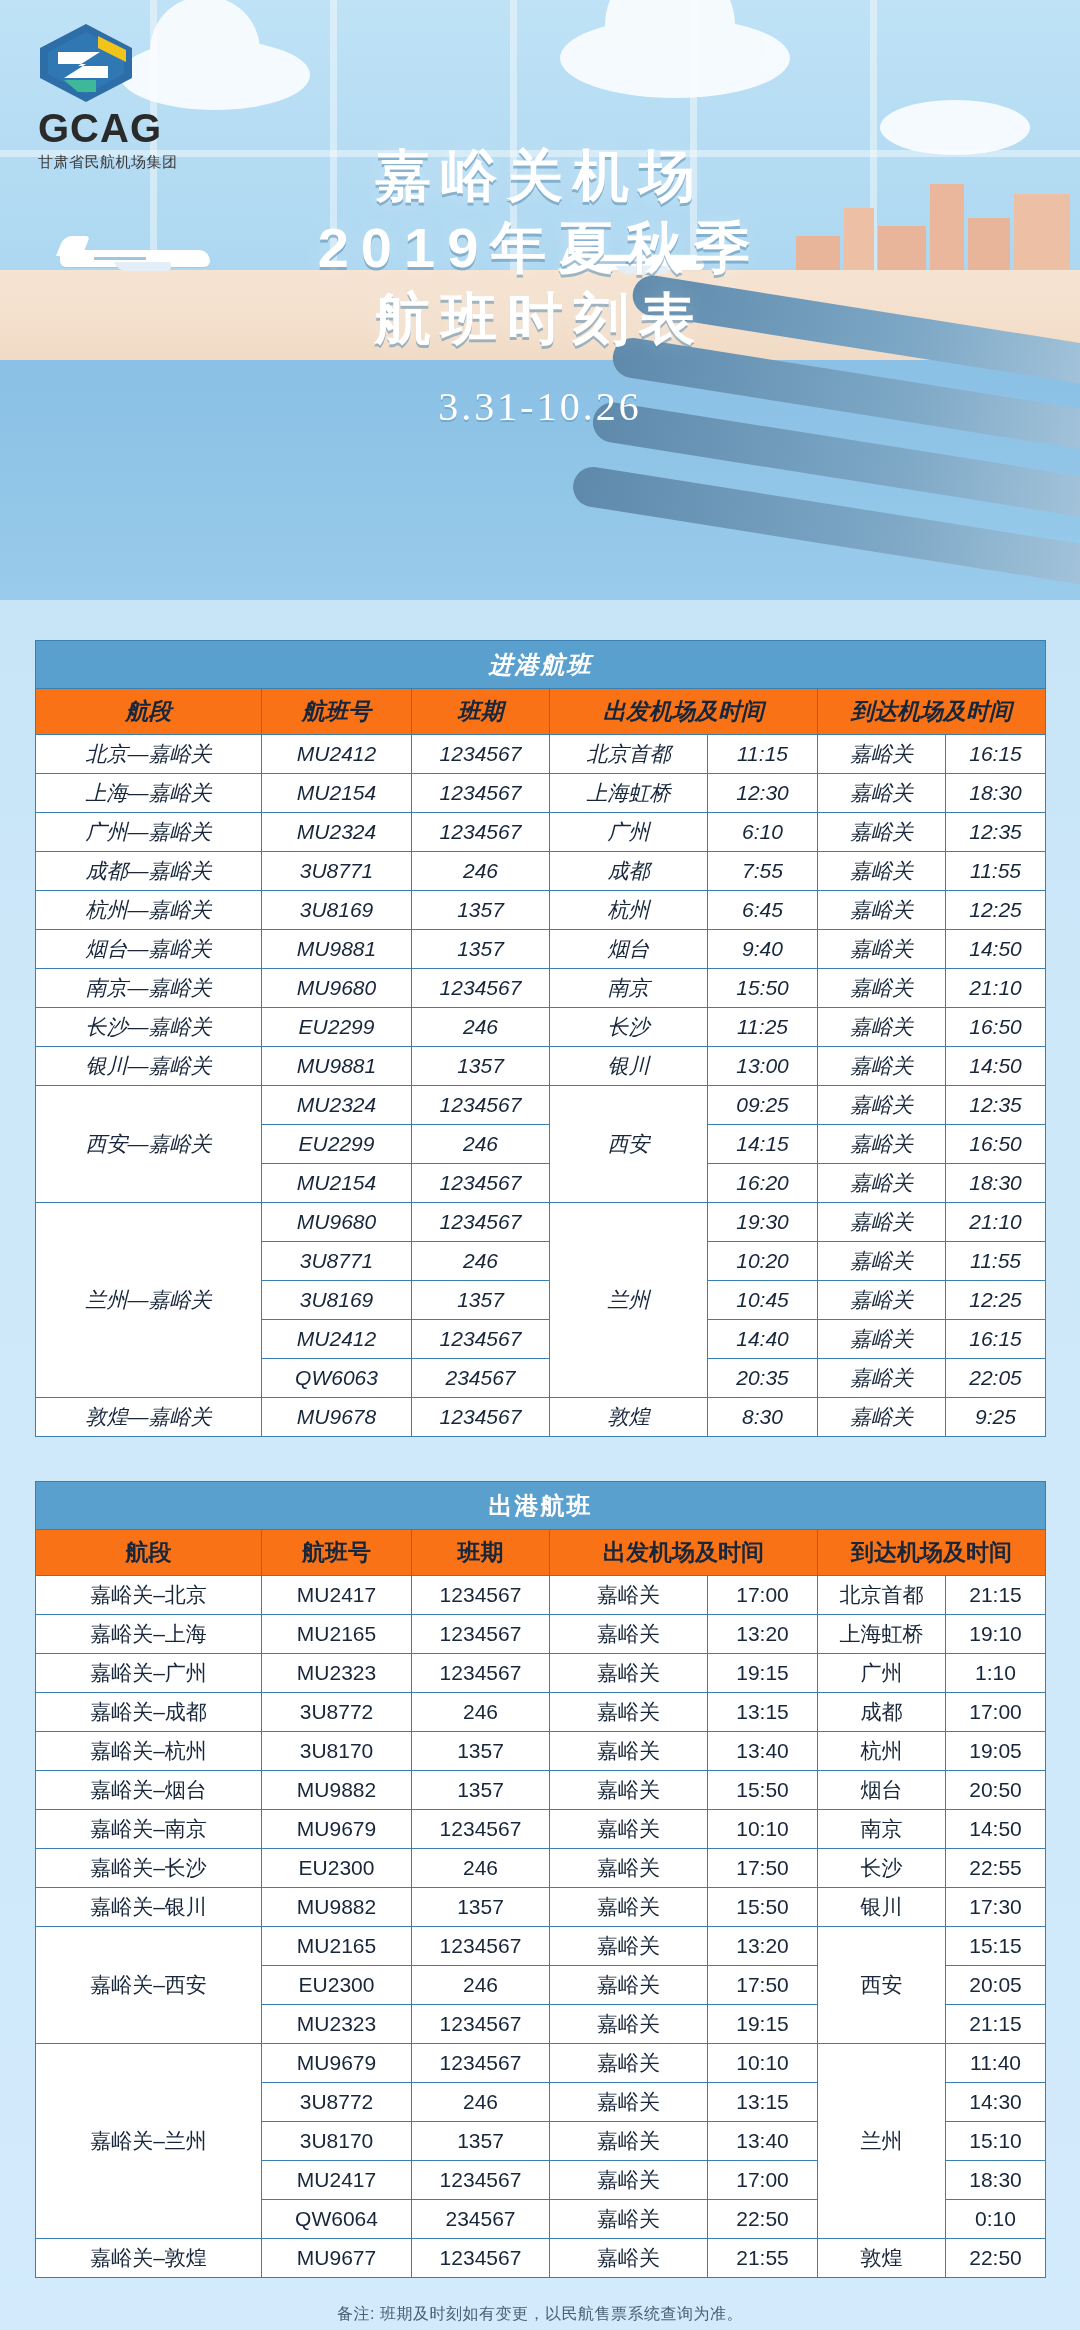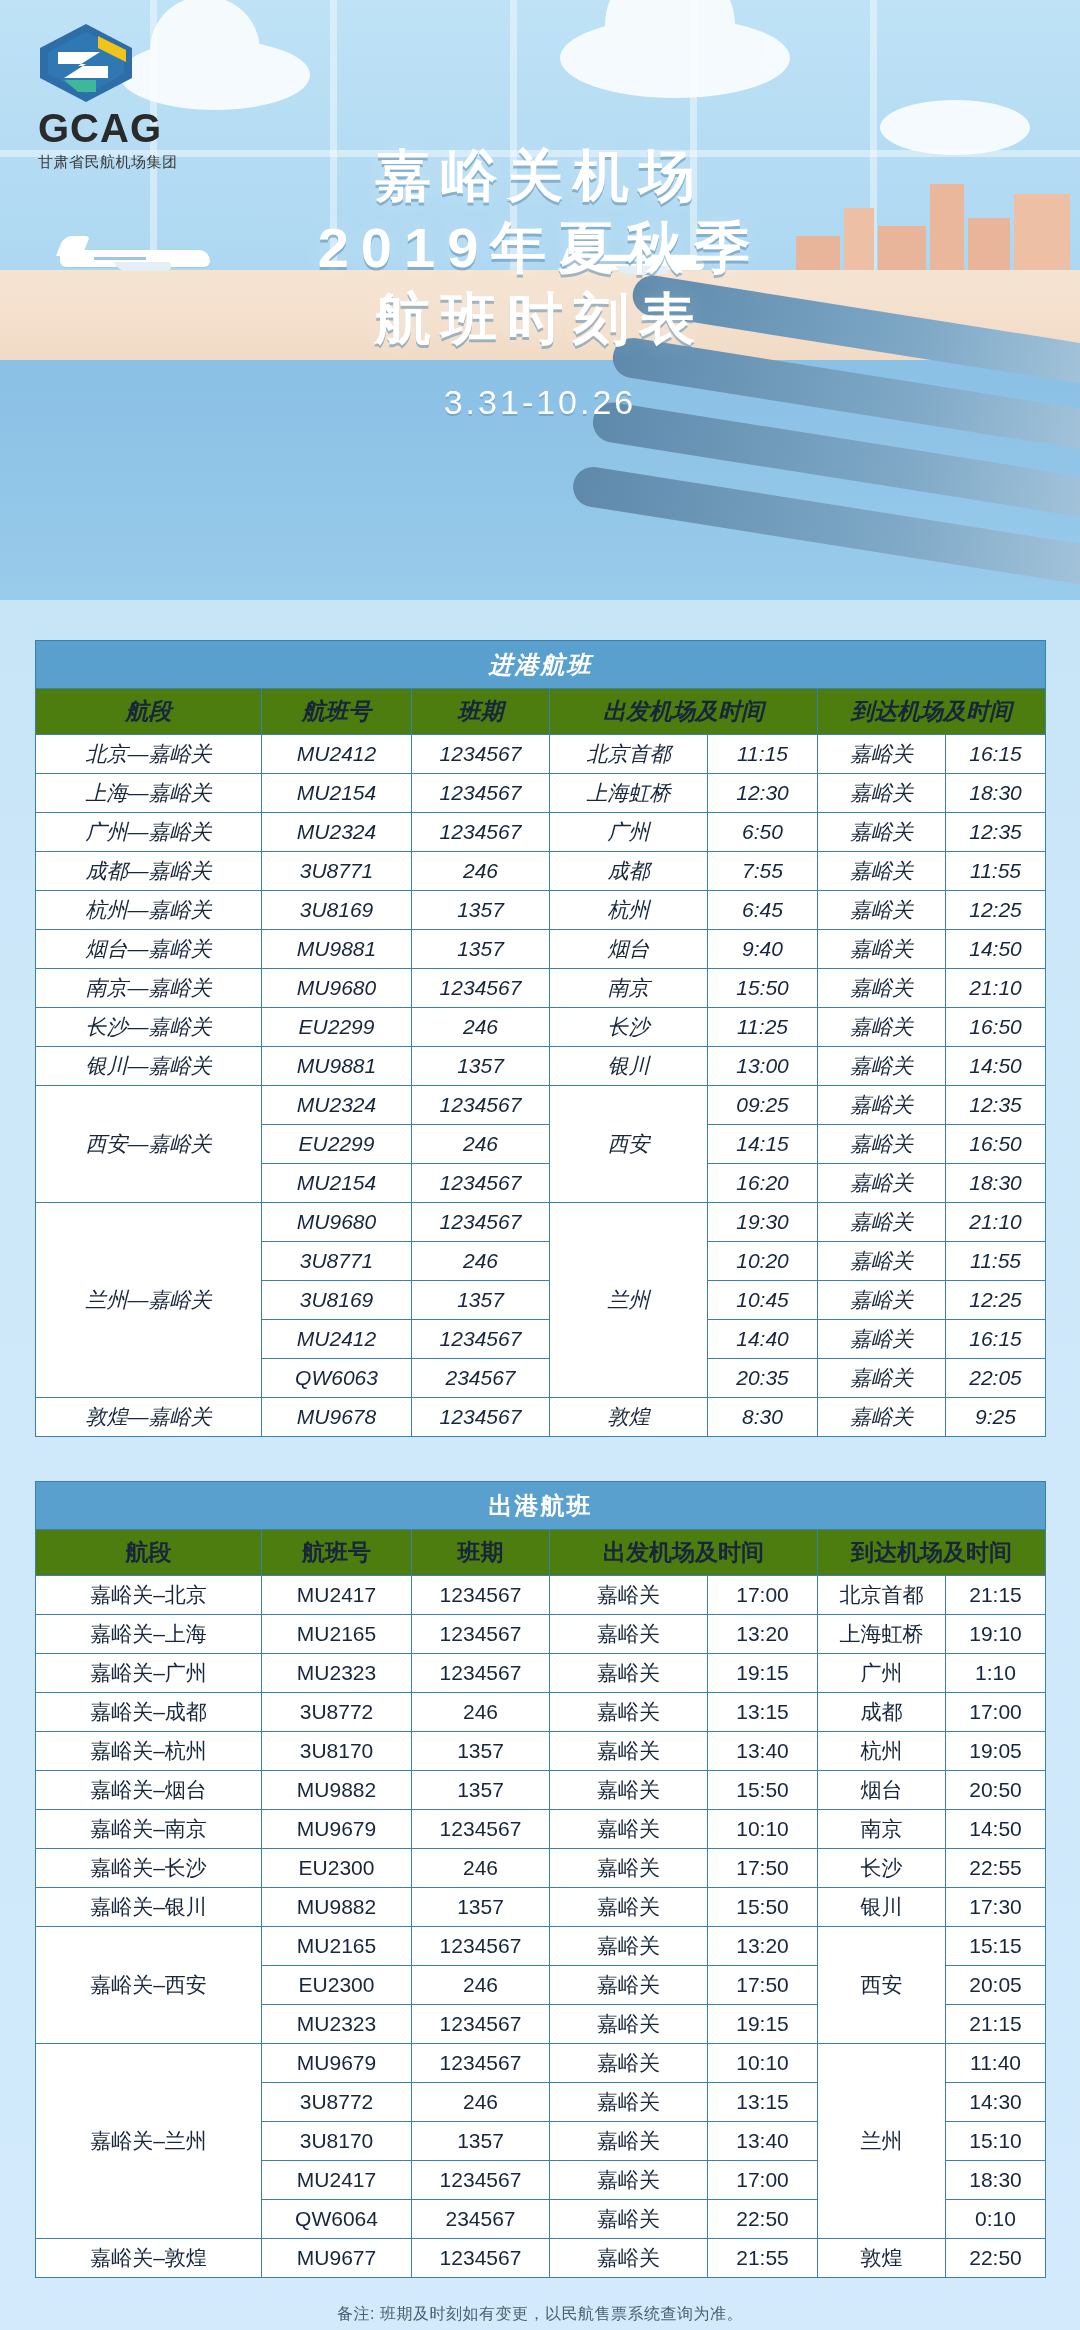--- a/index.html
+++ b/index.html
@@ -129,22 +129,23 @@
     position: absolute; left: 0; top: 140px; width: 1080px; text-align: center;
     z-index: 5;
   }
   .hero-title .t {
     font-size: 56px; font-weight: bold; color: #ffffff; letter-spacing: 10px;
     line-height: 1.28;
     text-shadow: 0 3px 0 rgba(90,140,175,.55), 0 0 22px rgba(255,255,255,.25);
   }
   .hero-title .t2 { letter-spacing: 12px; }
   .hero-title .date {
-    margin-top: 28px; font-size: 34px; color: #ffffff; letter-spacing: 3px;
+    margin-top: 28px; font-size: 40px; color: #ffffff; letter-spacing: 3px;
     text-shadow: 0 2px 0 rgba(90,140,175,.5);
+    font-family: Liberation Serif, serif;
   }
 
   
   .section { width: 1010px; margin: 0 auto; }
   .sec-gap { height: 44px; }
   .tbl-wrap { margin-top: 40px; font-style: italic; }
 
   table.sched {
     width: 1010px; border-collapse: collapse; background: #ffffff;
     table-layout: fixed;
@@ -160,21 +161,21 @@
   table.sched .cap {
     background: #59a0cf;
     color: #ffffff;
     font-size: 24px;
     font-weight: bold;
     letter-spacing: 2px;
     height: 48px;
     border: 1px solid #3b7fb0;
   }
   table.sched thead th {
-    background: #4d7c0f;
+    background: #f97316;
     font-size: 23px;
     font-weight: bold;
     height: 46px;
   }
   col.c-seg { width: 226px; }
   col.c-flt { width: 150px; }
   col.c-day { width: 138px; }
   col.c-dep-ap { width: 158px; }
   col.c-dep-tm { width: 110px; }
   col.c-arr-ap { width: 128px; }
@@ -303,21 +304,21 @@
           <td>上海虹桥</td>
           <td>12:30</td>
           <td>嘉峪关</td>
           <td>18:30</td>
         </tr>
         <tr>
           <td>广州—嘉峪关</td>
           <td>MU2324</td>
           <td>1234567</td>
           <td>广州</td>
-          <td>6:50</td>
+          <td>6:10</td>
           <td>嘉峪关</td>
           <td>12:35</td>
         </tr>
         <tr>
           <td>成都—嘉峪关</td>
           <td>3U8771</td>
           <td>246</td>
           <td>成都</td>
           <td>7:55</td>
           <td>嘉峪关</td>

